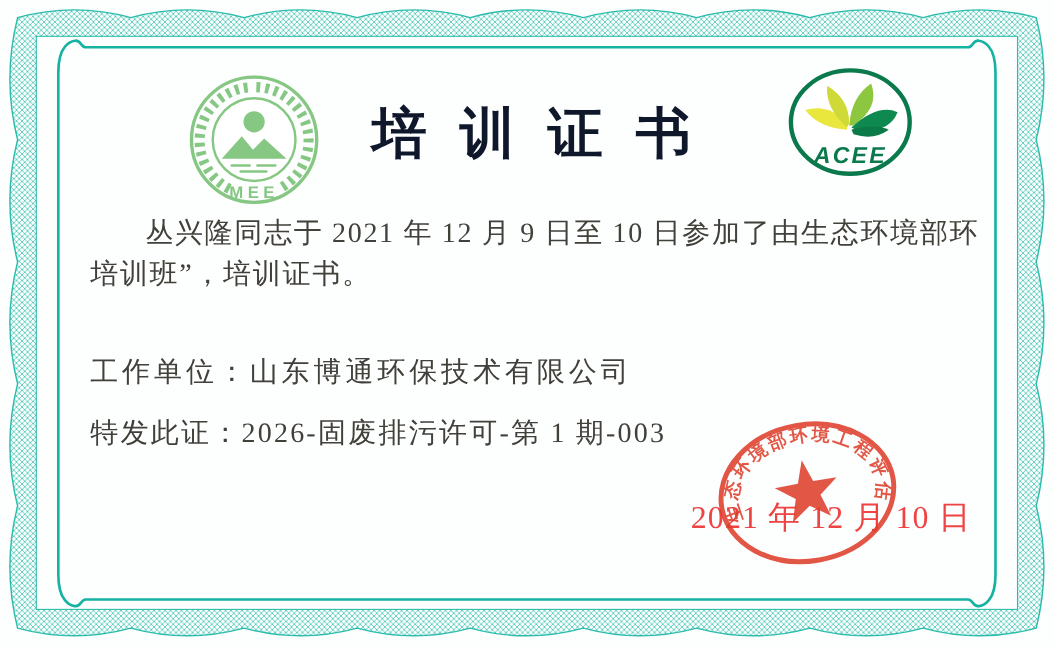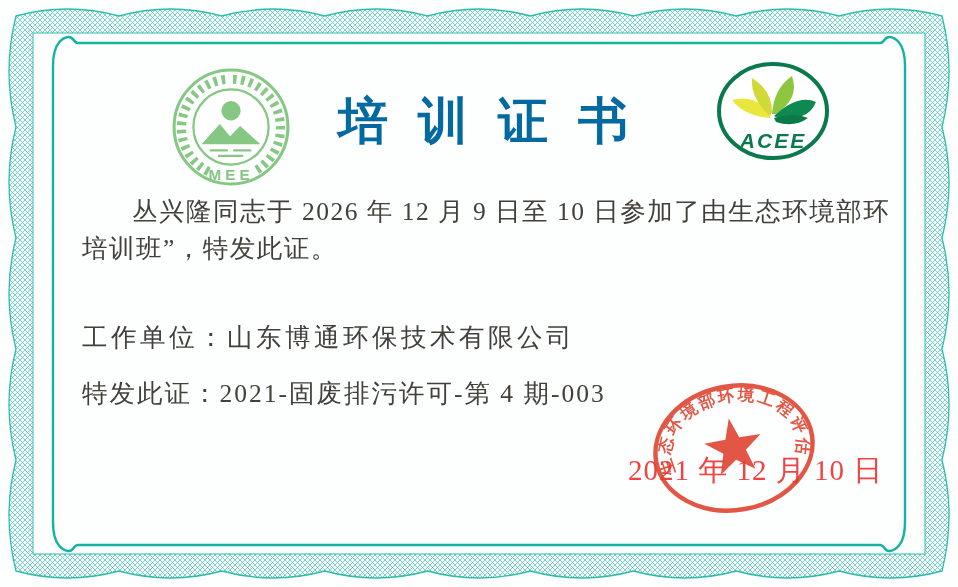--- a/index.html
+++ b/index.html
@@ -7,21 +7,21 @@
     position:relative;width:958px;height:587px;overflow:hidden;
     background:#fdfefe;
     font-family:"Liberation Serif", serif;
   }
   .border-svg{position:absolute;left:0;top:0;width:958px;height:587px;}
   .logo{position:absolute;}
   .mee-logo{left:170px;top:66px;width:122px;height:122px;}
   .acee-logo{left:714px;top:60px;width:118px;height:102px;}
   .cert-title{
     position:absolute;left:338px;top:88px;
-    font-size:50px;font-weight:700;color:#0369a1;
+    font-size:50px;font-weight:700;color:#0f172a;
     letter-spacing:30px;white-space:nowrap;
     font-family:Liberation Sans, sans-serif;
   }
   .body-par{
     position:absolute;left:82px;top:194px;width:834px;
     font-size:25.5px;line-height:36.5px;color:#41403a;
     letter-spacing:1.5px;white-space:nowrap;
   }
   .body-par .indent{text-indent:50px;}
   .info-line{
@@ -107,30 +107,30 @@
       <path d="M56,58 Q30,56 18,40 Q40,34 56,52 Z" fill="#e9e63e"></path>
       <path d="M56,56 Q36,38 38,18 Q58,30 58,52 Z" fill="#cfd937"></path>
       <path d="M58,54 Q60,28 78,16 Q86,38 62,54 Z" fill="#8dc63f"></path>
       <path d="M60,56 Q84,34 102,42 Q94,62 64,58 Z" fill="#0e8a50"></path>
       <path d="M60,58 Q80,52 94,58 Q80,68 62,62 Z" fill="#0c7a48"></path>
     </g>
     <text class="acee-text" x="59" y="88" text-anchor="middle" fill="#0a7a4d">ACEE</text>
   </svg>
 
   <div class="body-par">
-    <div class="indent">丛兴隆同志于 2026 年 12 月 9 日至 10 日参加了由生态环境部环</div>
-    <div>培训班”，特发此证。</div>
+    <div class="indent">丛兴隆同志于 2021 年 12 月 9 日至 10 日参加了由生态环境部环</div>
+    <div>培训班”，培训证书。</div>
   </div>
 
   <div class="info-line work-unit">
     <span>工作单位：</span><span>山东博通环保技术有限公司</span>
   </div>
 
   <div class="info-line cert-no">
-    <span>特发此证：</span><span>2021-固废排污许可-第 4 期-003</span>
+    <span>特发此证：</span><span>2026-固废排污许可-第 1 期-003</span>
   </div>
 
   <div class="issue-date">2021 年 12 月 10 日</div>
 
   <svg class="seal-svg" viewBox="-90 -72 180 144" xmlns="http://www.w3.org/2000/svg">
     <g transform="rotate(-10)">
       <ellipse cx="0" cy="0" rx="79" ry="62" fill="none" stroke="#df3f2c" stroke-width="4.5"></ellipse>
       <path fill="#df3f2c" d="M0,-30 L7.05,-9.71 L28.53,-9.27 L11.41,3.71 L17.63,24.27 L0,12 L-17.63,24.27 L-11.41,3.71 L-28.53,-9.27 L-7.05,-9.71 Z"></path>
       <path id="sealArc" fill="none" d="M -60.1,16.1 A 64,47 0 1 1 60.1,16.1"></path>
       <text class="seal-text" fill="#df3f2c">

